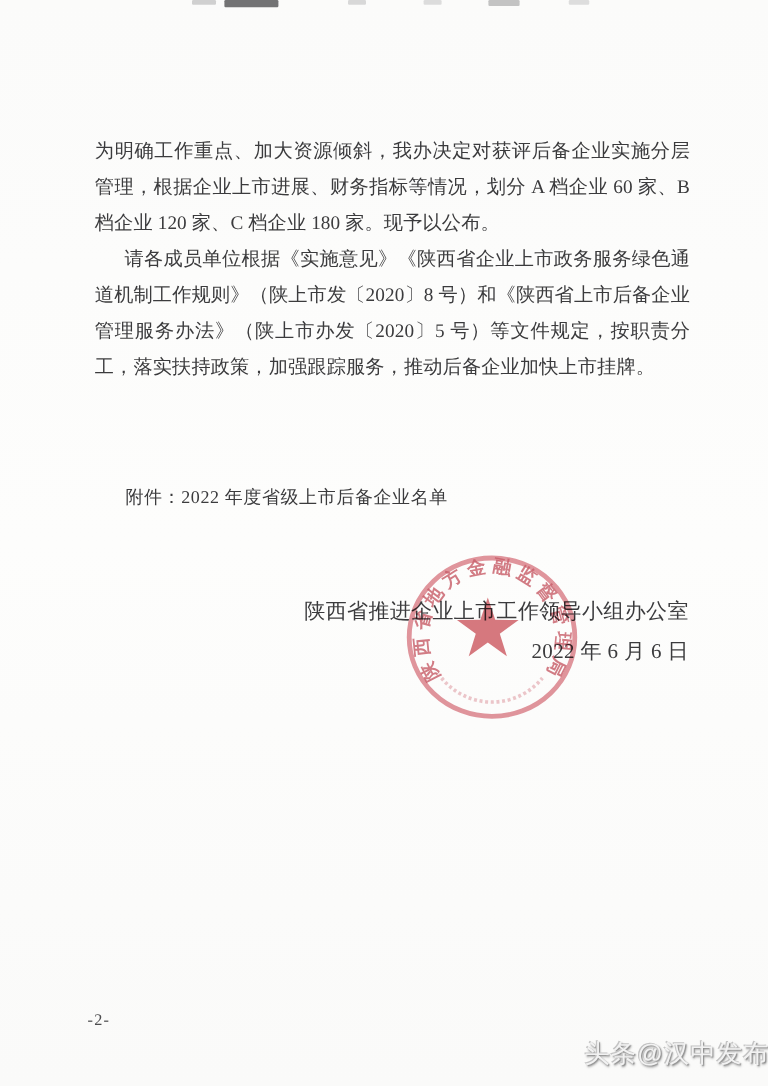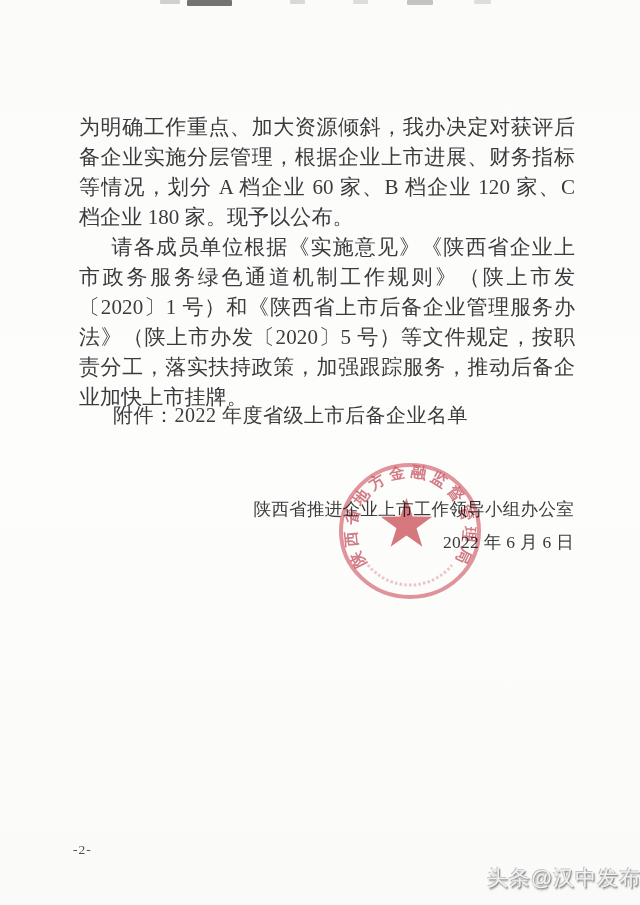--- a/index.html
+++ b/index.html
@@ -30,34 +30,34 @@
   .a3 { left: 290px; width: 15px; height: 4px; background: #cfcfcf; opacity: .8; }
   .a4 { left: 353px; width: 15px; height: 4px; background: #d4d4d4; opacity: .8; }
   .a5 { left: 407px; width: 26px; height: 5px; background: #b5b5b5; opacity: .8; }
   .a6 { left: 474px; width: 17px; height: 4px; background: #d6d6d6; opacity: .8; }
 
   .body-text {
     position: absolute;
     left: 79px;
     top: 112px;
     width: 496px;
-    font-size: 21px;
+    font-size: 16px;
     line-height: 30px;
     text-align: justify;
     letter-spacing: 0.1px;
   }
   .body-text p { margin: 0; }
   .body-text p.indent { text-indent: 1.55em; }
 
   .attachment {
     position: absolute;
     left: 79px;
     top: 400px;
     width: 496px;
-    font-size: 20px;
+    font-size: 15px;
     line-height: 30px;
     text-indent: 1.7em;
     letter-spacing: 0.5px;
   }
 
   .signature {
     position: absolute;
     left: 250px;
     top: 493px;
     width: 324px;
@@ -107,21 +107,21 @@
 
   <div class="artifact a1"></div>
   <div class="artifact a2"></div>
   <div class="artifact a3"></div>
   <div class="artifact a4"></div>
   <div class="artifact a5"></div>
   <div class="artifact a6"></div>
 
   <div class="body-text">
     <p>为明确工作重点、加大资源倾斜，我办决定对获评后备企业实施分层管理，根据企业上市进展、财务指标等情况，划分 A 档企业 60 家、B 档企业 120 家、C 档企业 180 家。现予以公布。</p>
-    <p class="indent">请各成员单位根据《实施意见》《陕西省企业上市政务服务绿色通道机制工作规则》（陕上市发〔2020〕1 号）和《陕西省上市后备企业管理服务办法》（陕上市办发〔2020〕5 号）等文件规定，按职责分工，落实扶持政策，加强跟踪服务，推动后备企业加快上市挂牌。</p>
+    <p class="indent">请各成员单位根据《实施意见》《陕西省企业上市政务服务绿色通道机制工作规则》（陕上市发〔2020〕8 号）和《陕西省上市后备企业管理服务办法》（陕上市办发〔2020〕5 号）等文件规定，按职责分工，落实扶持政策，加强跟踪服务，推动后备企业加快上市挂牌。</p>
   </div>
 
   <div class="attachment">附件：2022 年度省级上市后备企业名单</div>
 
   <div class="signature">
     <div>陕西省推进企业上市工作领导小组办公室</div>
     <div>2022 年 6 月 6 日</div>
   </div>
 
   <svg class="seal" viewBox="0 0 146 142">

